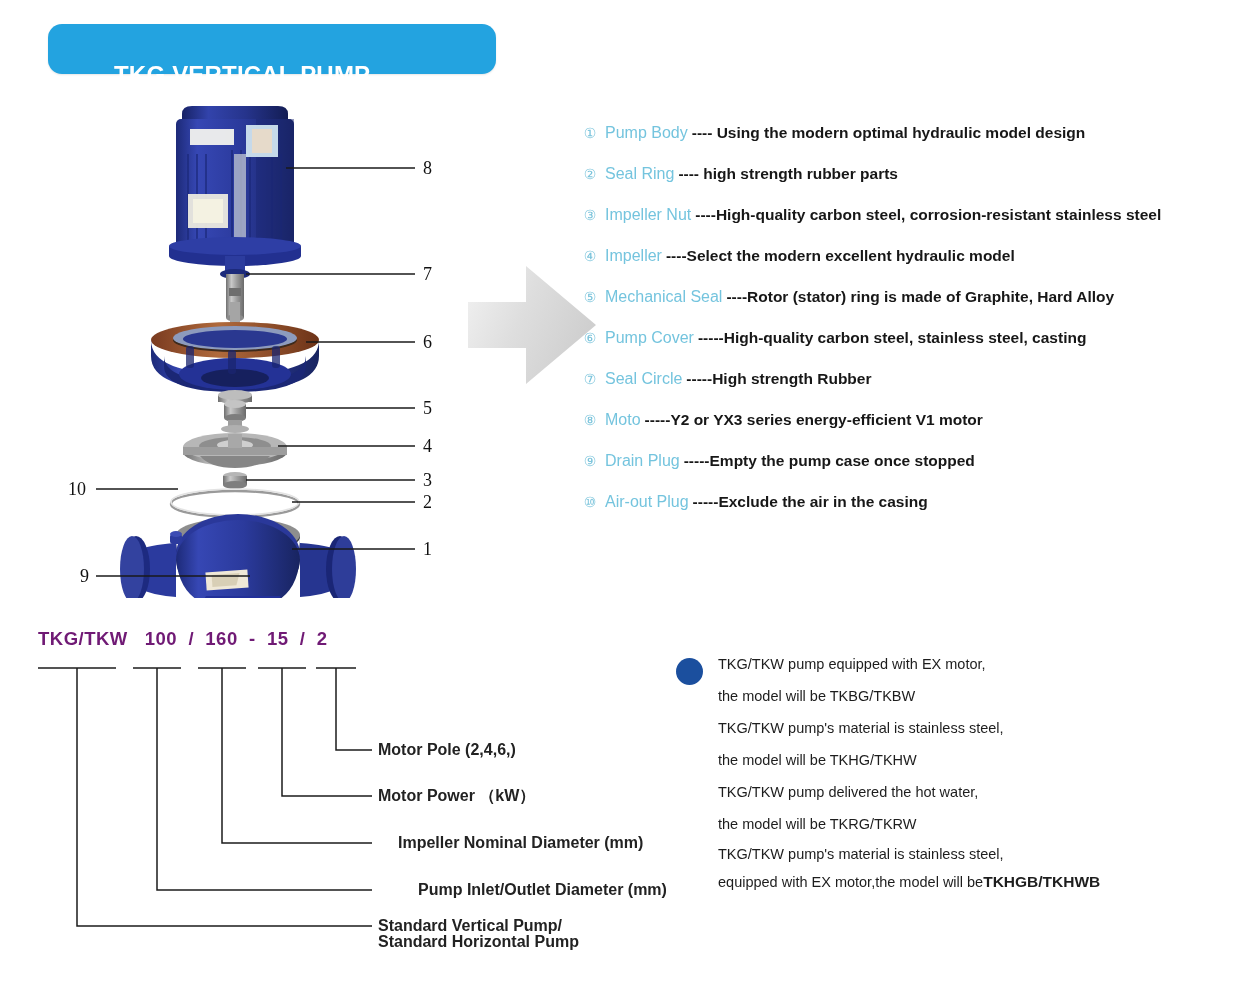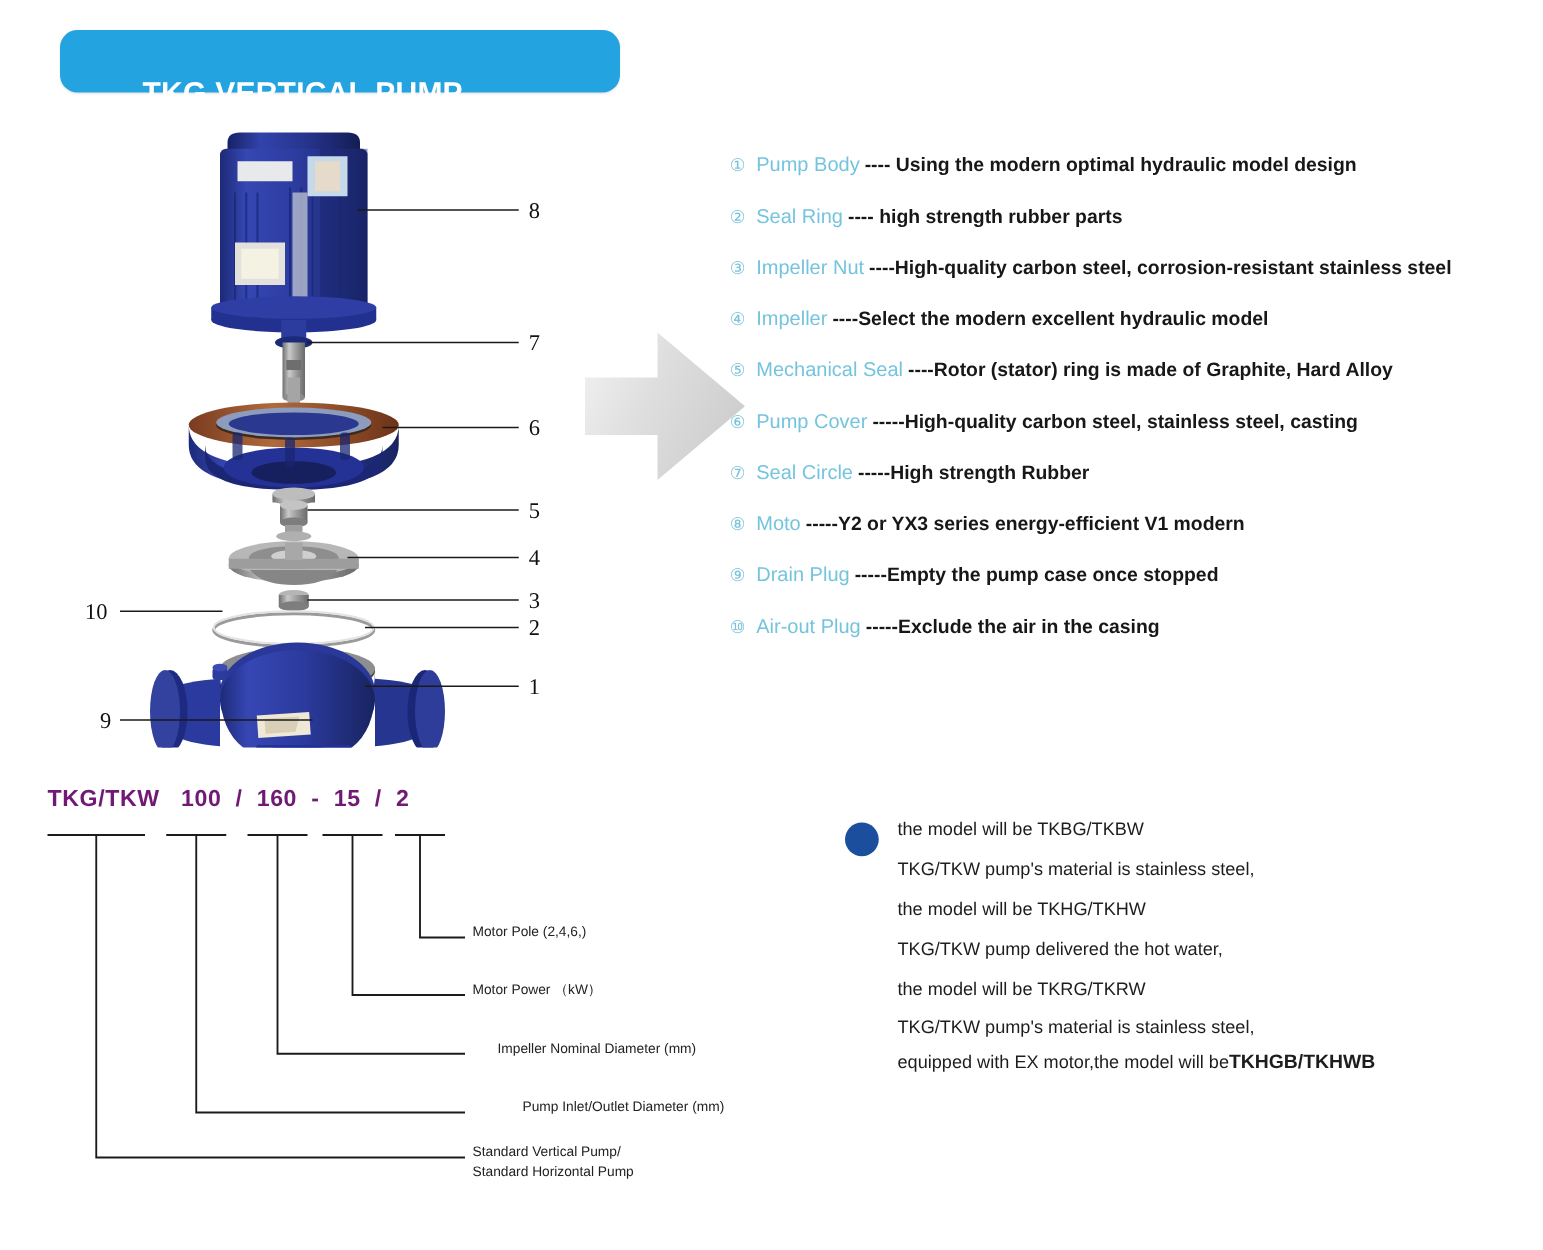--- a/index.html
+++ b/index.html
@@ -96,22 +96,22 @@
     font-size: 18.5px;
     font-weight: bold;
     color: #701a75;
     letter-spacing: .5px;
     white-space: nowrap;
   }
   #model-code .code-line span { display: inline-block; }
   #model-code svg { position: absolute; left: 0; top: 0; }
   .code-label {
     position: absolute;
-    font-size: 11px;
-    font-weight: normal;
+    font-size: 16px;
+    font-weight: bold;
     color: #222;
     white-space: nowrap;
     line-height: 1.25;
   }
 
   
   #variants-note {
     position: absolute;
     left: 676px; top: 648px;
     width: 540px;
@@ -367,21 +367,21 @@
       <span class="legend-desc">-----High-quality carbon steel, stainless steel, casting</span>
     </div>
     <div class="legend-row">
       <span class="legend-num">⑦</span>
       <span class="legend-name" style="color: rgb(116, 196, 222);">Seal Circle</span>
       <span class="legend-desc">-----High strength Rubber</span>
     </div>
     <div class="legend-row">
       <span class="legend-num">⑧</span>
       <span class="legend-name" style="color: rgb(116, 196, 222);">Moto</span>
-      <span class="legend-desc">-----Y2 or YX3 series energy-efficient V1 modern</span>
+      <span class="legend-desc">-----Y2 or YX3 series energy-efficient V1 motor</span>
     </div>
     <div class="legend-row">
       <span class="legend-num">⑨</span>
       <span class="legend-name" style="color: rgb(116, 196, 222);">Drain Plug</span>
       <span class="legend-desc">-----Empty the pump case once stopped</span>
     </div>
     <div class="legend-row">
       <span class="legend-num">⑩</span>
       <span class="legend-name" style="color: rgb(116, 196, 222);">Air-out Plug</span>
       <span class="legend-desc">-----Exclude the air in the casing</span>
@@ -425,20 +425,21 @@
     <div class="code-label" style="left:358px; top:158px;">Motor Power （kW）</div>
     <div class="code-label" style="left:358px; top:205px;padding-left:20px;">Impeller Nominal Diameter (mm)</div>
     <div class="code-label" style="left:358px; top:252px;padding-left:40px;">Pump Inlet/Outlet Diameter (mm)</div>
     <div class="code-label" style="left:358px; top:288px;text-align:center;">Standard Vertical Pump/</div>
     <div class="code-label" style="left:358px; top:304px;">Standard Horizontal Pump</div>
   </div>
 
   <div id="variants-note">
     <div class="bullet-dot" style="background: rgb(27, 79, 158);"></div>
     <div class="note-lines">
+      <div class="note-line">TKG/TKW pump equipped with EX motor,</div>
       <div class="note-line">the model will be TKBG/TKBW</div>
       <div class="note-line">TKG/TKW pump's material is stainless steel,</div>
       <div class="note-line">the model will be TKHG/TKHW</div>
       <div class="note-line">TKG/TKW pump delivered the hot water,</div>
       <div class="note-line">the model will be TKRG/TKRW</div>
       <div class="note-line tight">TKG/TKW pump's material is stainless steel,</div>
       <div class="note-line tight">
         <span>equipped with EX motor,the model will be </span>
           <b>TKHGB/TKHWB</b>
       </div>

